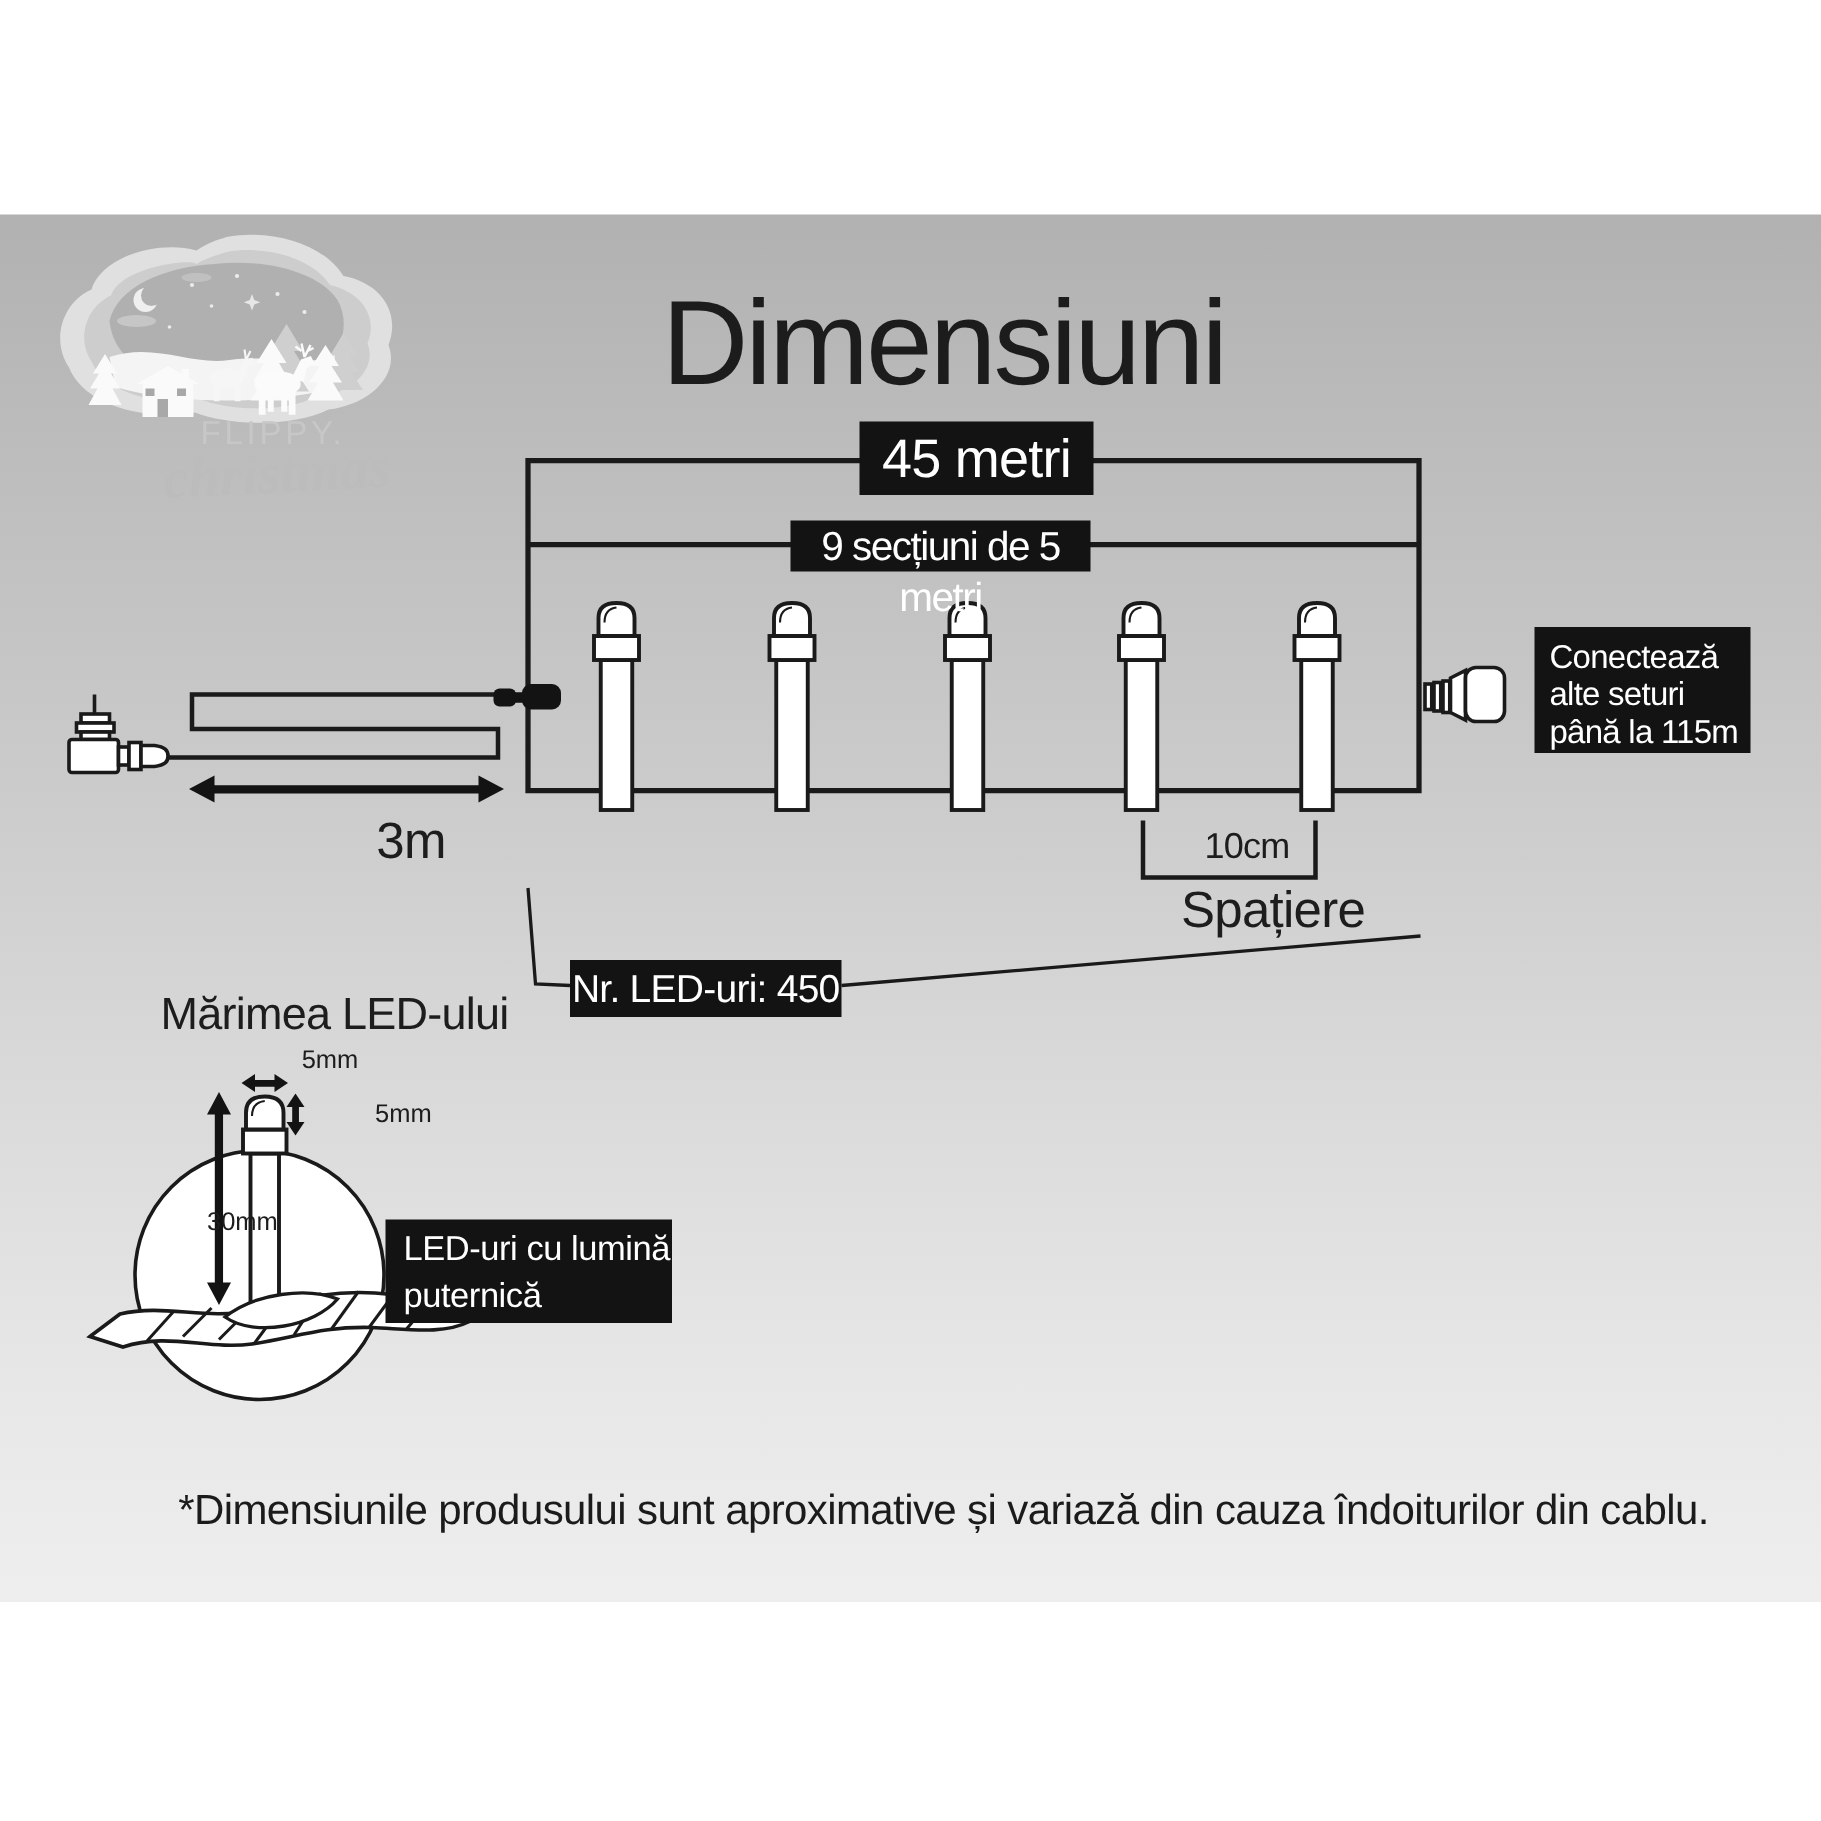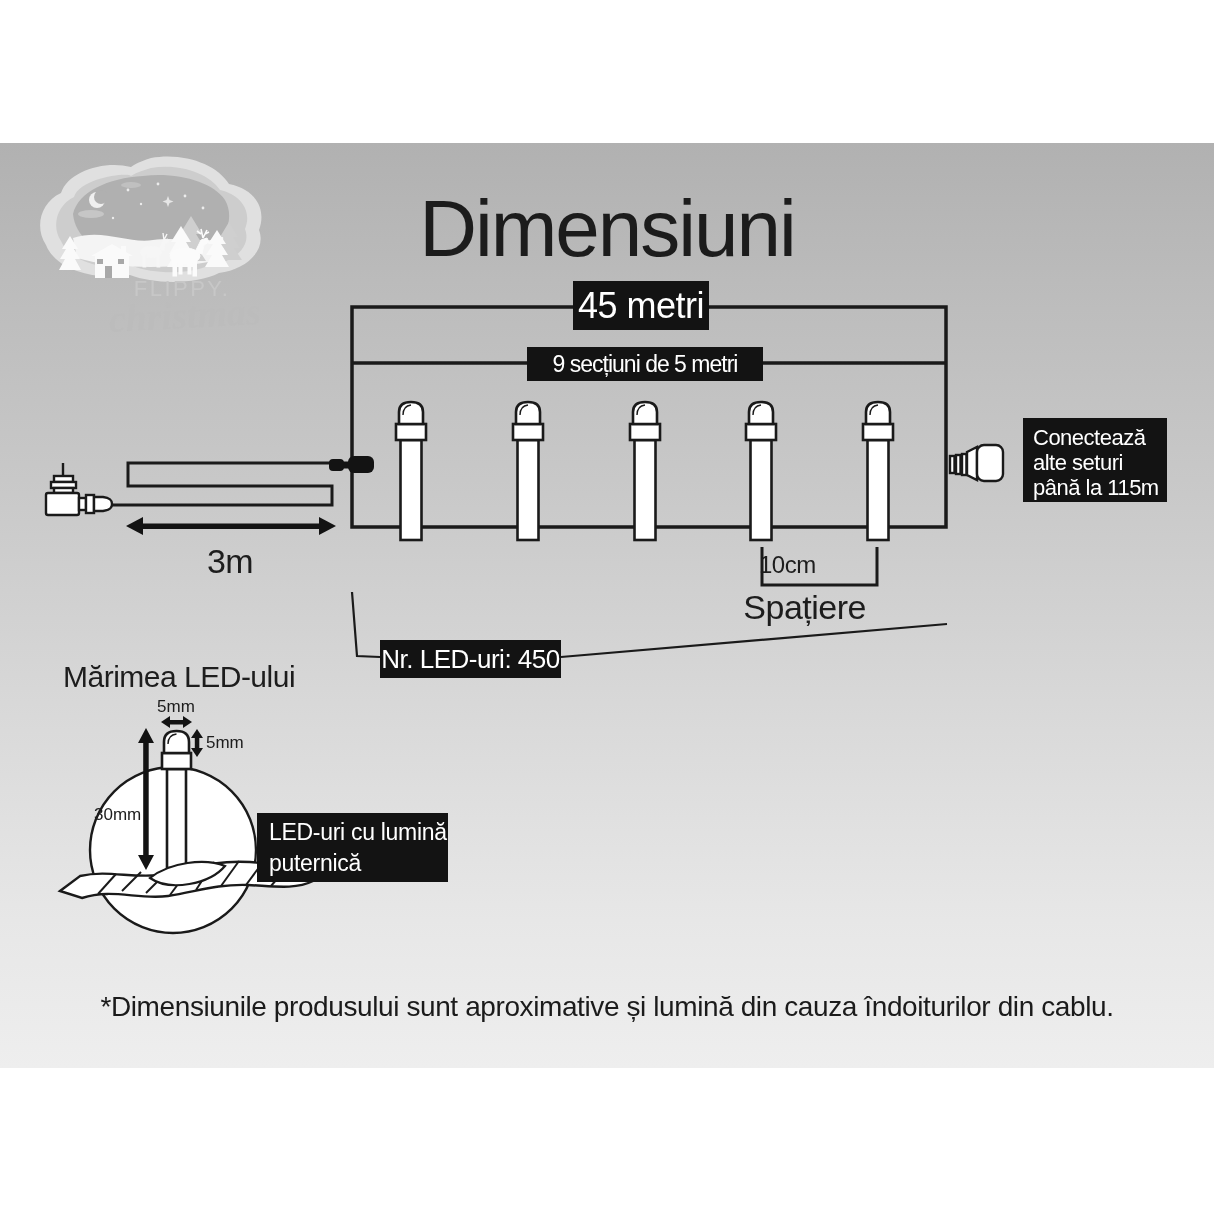--- a/index.html
+++ b/index.html
@@ -2,26 +2,26 @@
 <html><head>
 <meta charset="utf-8">
 <style>
   html,body{margin:0;padding:0;background:#ffffff;}
   .page{position:relative;width:1214px;height:1214px;background:#ffffff;overflow:hidden;
         font-family:"Liberation Sans", sans-serif;}
   .panel{position:absolute;left:0;top:143px;width:1214px;height:925px;
          background:linear-gradient(180deg,#b1b1b1 0%,#bdbdbd 18%,#c9c9c9 38%,#d9d9d9 62%,#e7e7e7 84%,#eeeeee 100%);}
   svg{position:absolute;left:0;top:0;}
   .art{z-index:2;}
-  .lbl{position:absolute;z-index:3;color:#1d1d1d;letter-spacing:-0.5px;}
+  .lbl{position:absolute;z-index:3;color:#1d1d1d;letter-spacing:-0.5px;margin-left:44px;}
   .box{position:absolute;z-index:3;background:#131313;color:#ffffff;letter-spacing:-0.5px;}
   .pre{white-space:pre-line;}
   .title{left:0;right:0;top:183px;font-size:80px;letter-spacing:-2px;text-align:center;color:#1c1c1c;}
-  .b-45{left:573px;top:281px;width:136px;height:49px;font-size:36px;line-height:49px;text-align:center;}
-  .b-sec{left:527px;top:347px;width:236px;height:34px;font-size:23px;line-height:34px;text-align:center;letter-spacing:-1px;}
+  .b-45{left:573px;top:281px;width:156px;height:49px;font-size:36px;line-height:49px;text-align:center;}
+  .b-sec{left:527px;top:347px;width:200px;height:34px;font-size:27px;line-height:34px;text-align:center;letter-spacing:-1px;}
   .b-con{left:1023px;top:418px;width:144px;height:84px;font-size:22px;line-height:25px;padding-top:7px;padding-left:10px;box-sizing:border-box;}
   .b-nr{left:380px;top:640px;width:181px;height:38px;font-size:26px;line-height:38px;text-align:center;}
   .b-led{left:257px;top:813px;width:191px;height:69px;font-size:23px;line-height:31px;padding-top:4px;padding-left:12px;box-sizing:border-box;letter-spacing:-0.3px;}
   .t-3m{left:180px;top:542px;width:100px;font-size:34px;text-align:center;}
   .t-10cm{left:759px;top:551px;width:120px;font-size:24px;text-align:left;}
   .t-spa{left:715px;top:588px;width:151px;font-size:34px;text-align:right;}
   .t-marime{left:63px;top:660px;font-size:30px;}
   .t-5a{left:146px;top:697px;width:60px;font-size:17px;text-align:center;letter-spacing:0;}
   .t-5b{left:206px;top:733px;font-size:17px;letter-spacing:0;}
   .t-30{left:94px;top:805px;font-size:17px;letter-spacing:0;}
@@ -238,14 +238,14 @@
 puternică</div>
 
   <div class="lbl t-3m">3m</div>
   <div class="lbl t-10cm">10cm</div>
   <div class="lbl t-spa">Spațiere</div>
   <div class="lbl t-marime">Mărimea LED-ului</div>
   <div class="lbl t-5a">5mm</div>
   <div class="lbl t-5b">5mm</div>
   <div class="lbl t-30">30mm</div>
 
-  <div class="lbl footnote">*Dimensiunile produsului sunt aproximative și lumină din cauza îndoiturilor din cablu.</div>
+  <div class="lbl footnote">*Dimensiunile produsului sunt aproximative și variază din cauza îndoiturilor din cablu.</div>
 </div>
 
 </body></html>

